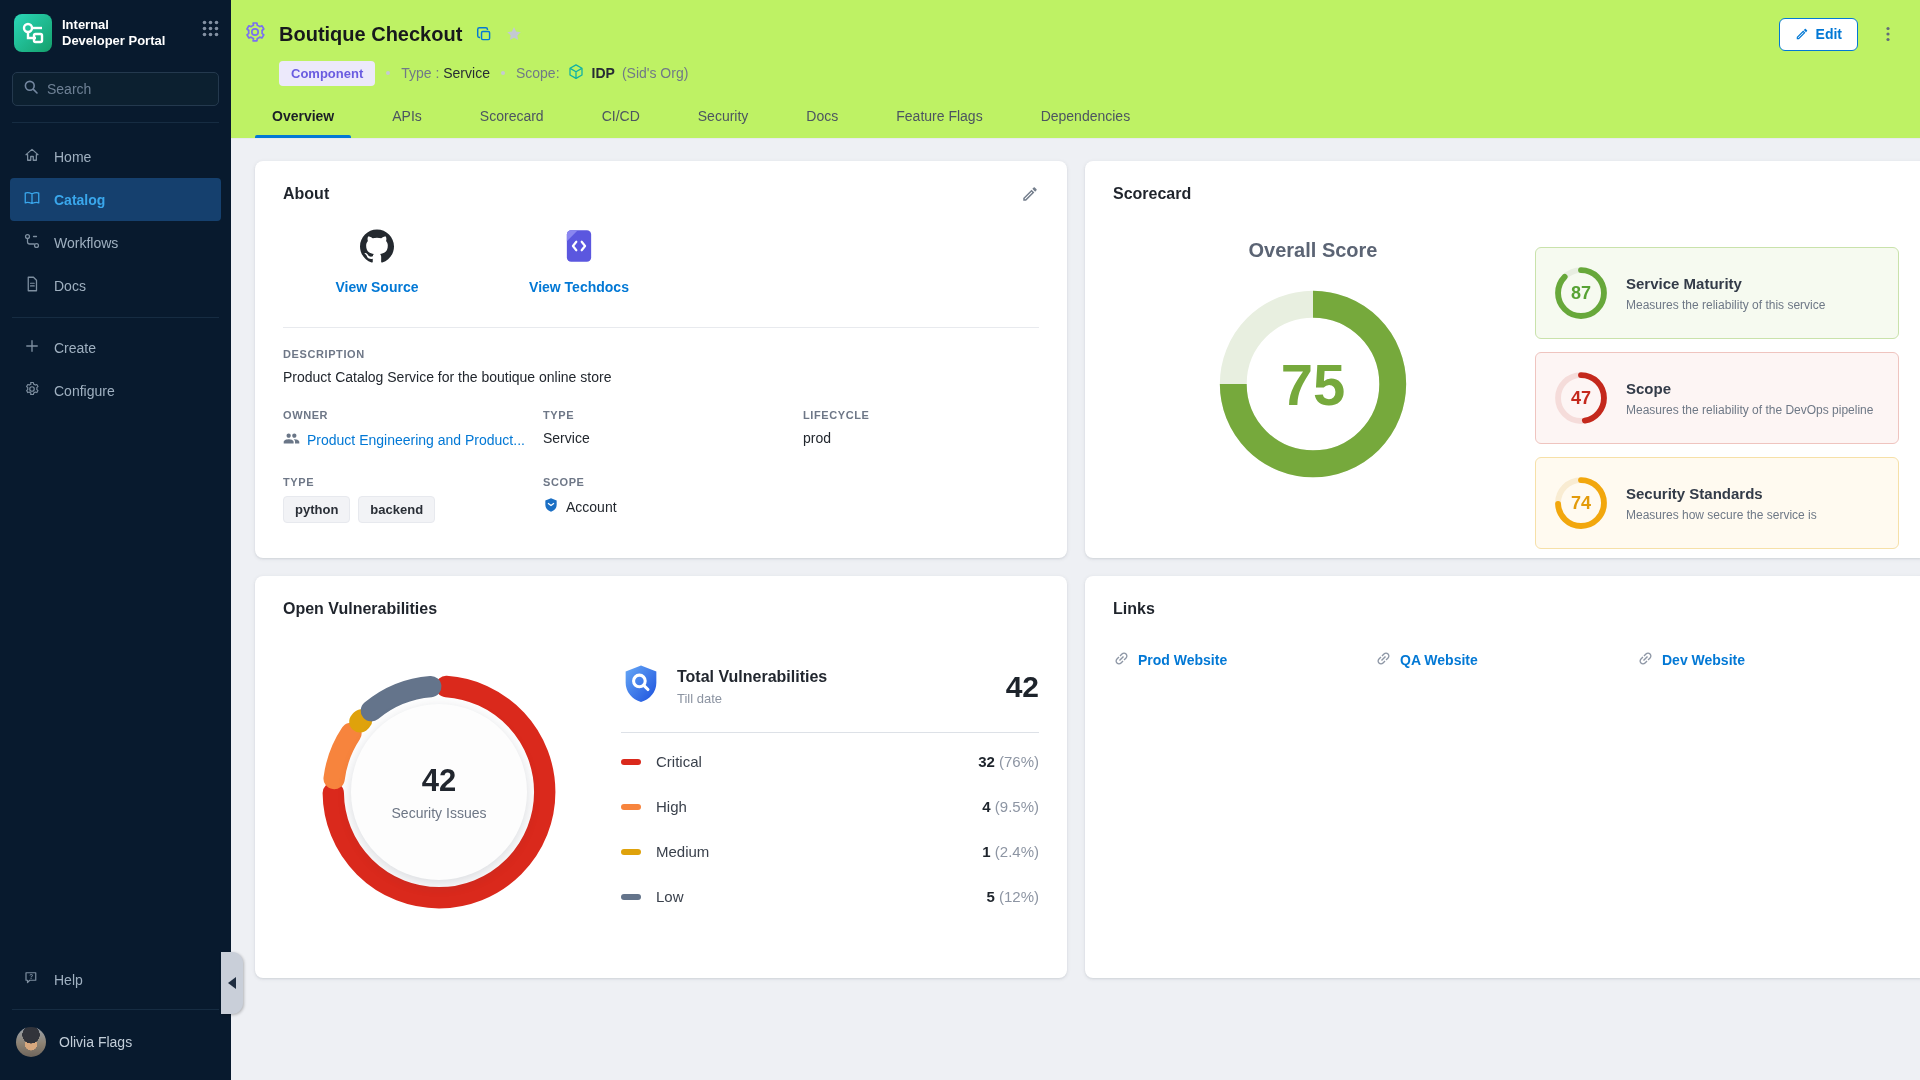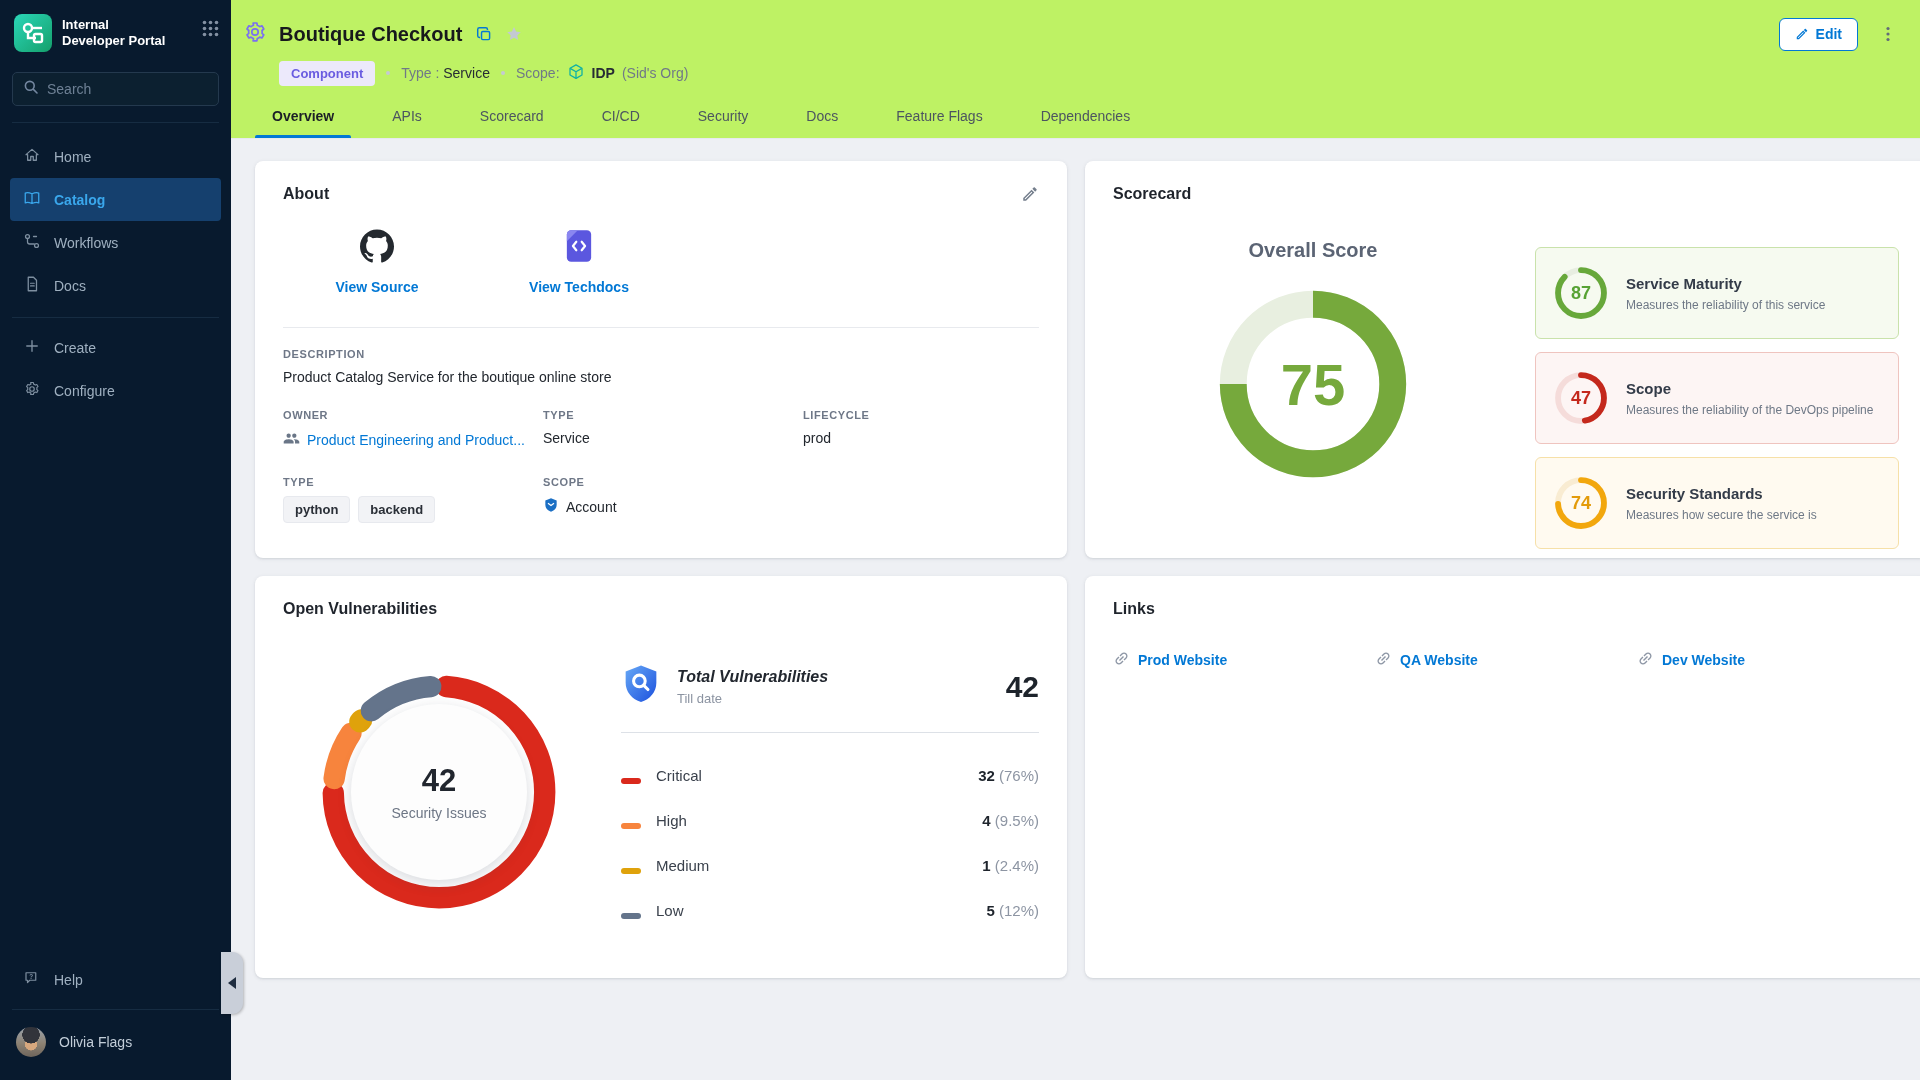--- a/index.html
+++ b/index.html
@@ -92,25 +92,25 @@
   
   .vuln-body { display:flex; margin-top:16px; }
   .vuln-chart { position:relative; width:244px; height:244px; margin:36px 0 0 34px; flex:0 0 auto; }
   .vuln-center { position:absolute; left:50%; top:50%; width:176px; height:176px; transform:translate(-50%,-50%); background:#fdfdfd; border-radius:50%; box-shadow:0 4px 14px rgba(40,50,70,.18); display:flex; flex-direction:column; align-items:center; justify-content:center; }
   .vuln-center-num { font-size:31px; font-weight:bold; color:#21262e; }
   .vuln-center-lbl { font-size:14px; color:#6d7685; margin-top:6px; }
   .vuln-right { flex:1; margin-left:60px; margin-top:30px; }
   .total-row { display:flex; align-items:center; }
   .shield-ic { flex:0 0 auto; }
   .total-txt { margin-left:16px; }
-  .total-title { font-size:16px; font-weight:bold; color:#22272f;font-style:italic; }
+  .total-title { font-size:16px; font-weight:bold; color:#22272f; }
   .total-sub { font-size:13px; color:#8b93a1; margin-top:5px; }
   .total-val { margin-left:auto; font-size:30px; font-weight:bold; color:#1d232b; }
   .vuln-divider { height:1px; background:#dde1e7; margin:22px 0 6px; }
-  .legend-row { display:flex; align-items:flex-end; height:45px; }
+  .legend-row { display:flex; align-items:center; height:45px; }
   .legend-dash { width:20px; height:6px; border-radius:3px; flex:0 0 auto; }
   .legend-label { font-size:15px; color:#3a414c; margin-left:15px; }
   .legend-val { margin-left:auto; font-size:15px; }
   .legend-num { font-weight:bold; color:#1e242c; }
   .legend-pct { color:#8d95a3; }
 
   
   .links-row { display:flex; margin-top:32px; }
   .link-item { display:flex; align-items:center; gap:8px; width:262px; color:#0278d5; font-size:14px; font-weight:bold; cursor:pointer; }
 </style>

